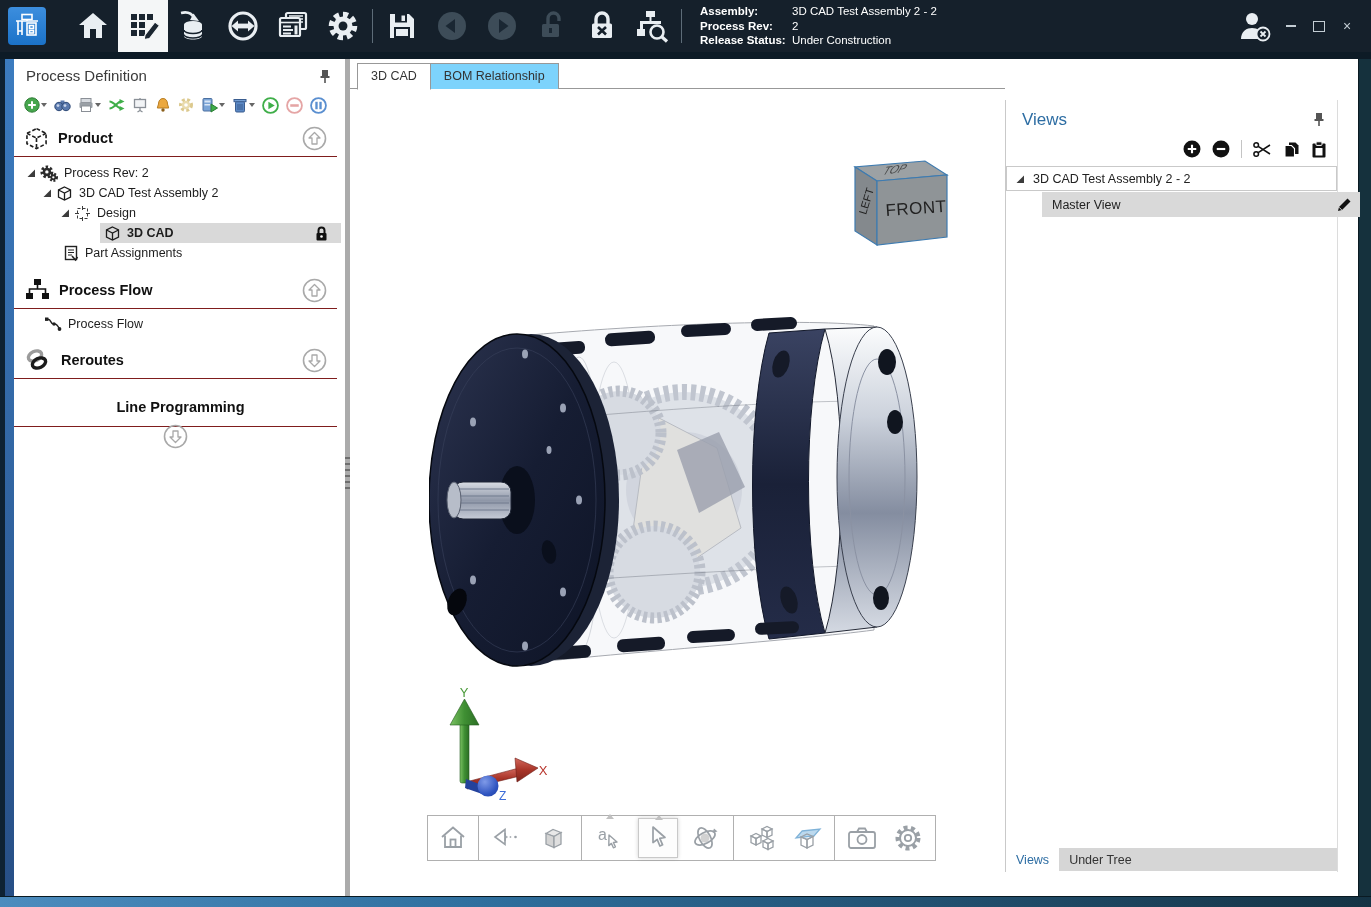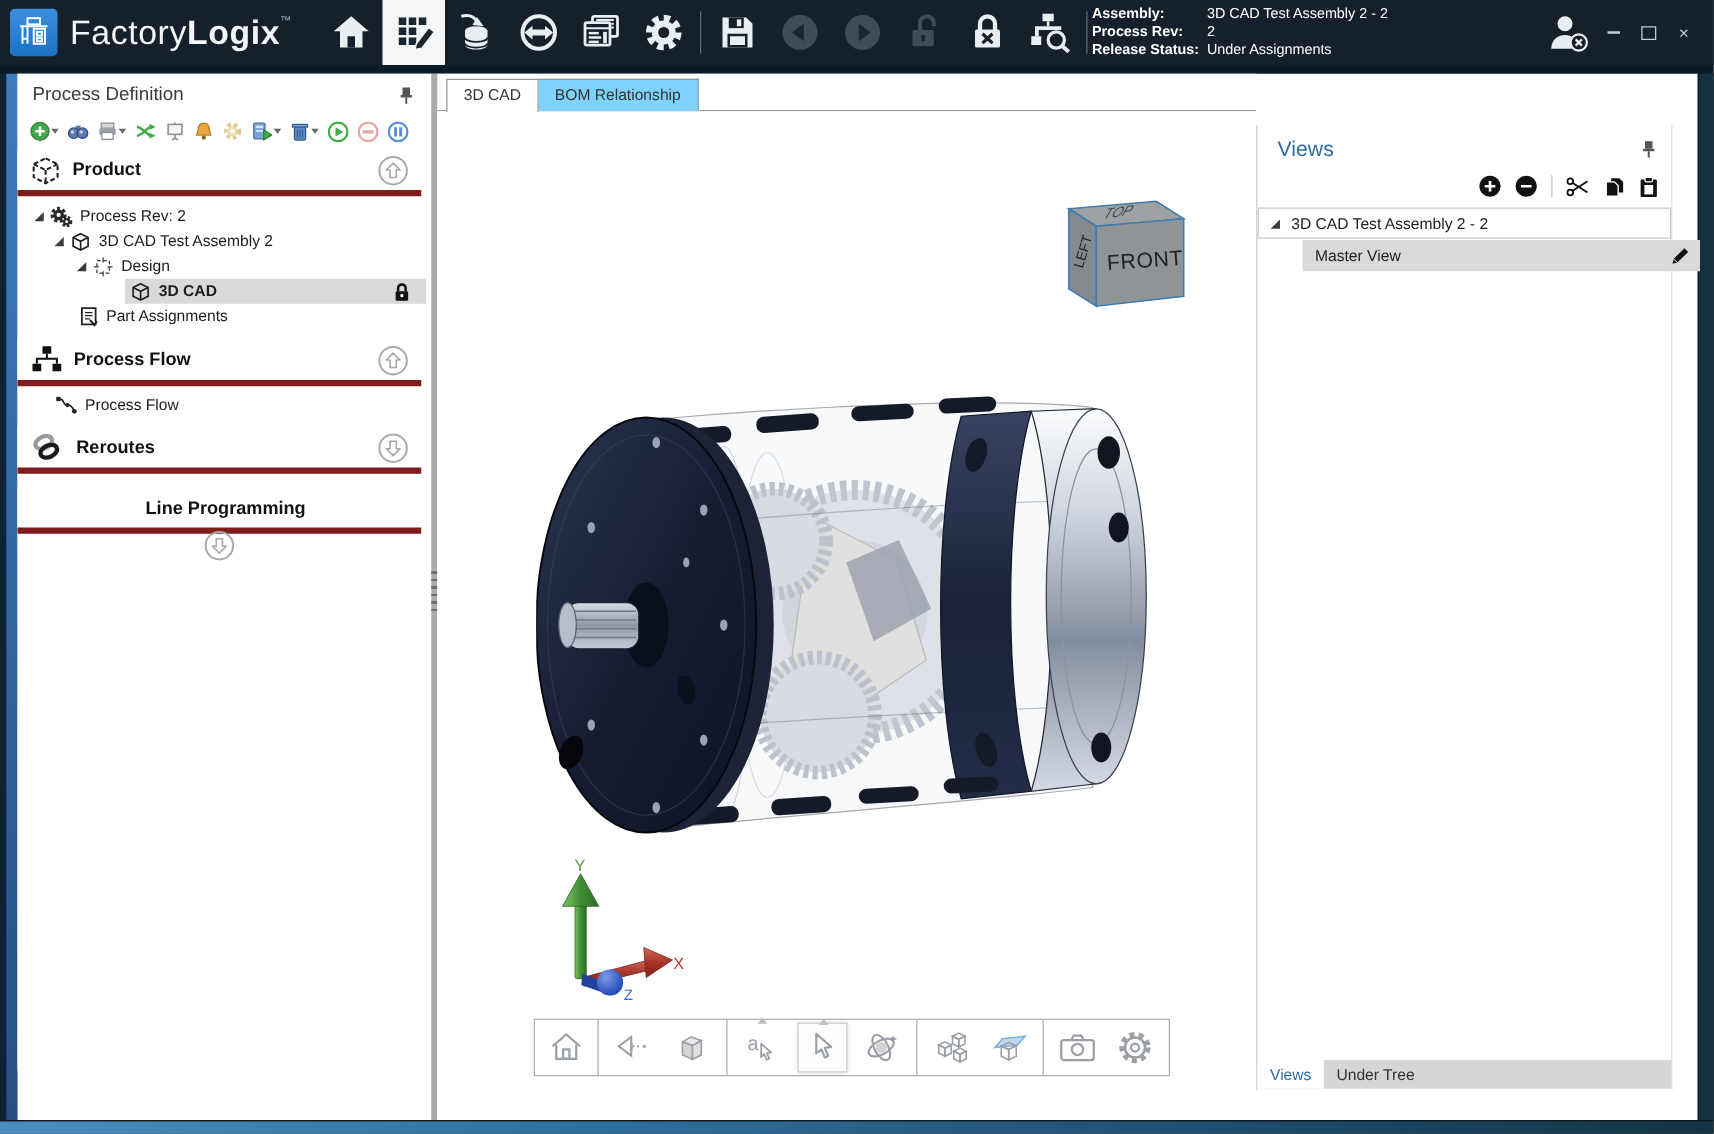--- a/index.html
+++ b/index.html
@@ -22,35 +22,35 @@
   
   .logo-tile{width:38px;height:38px;margin-left:8px;border-radius:4px;
       background:linear-gradient(180deg,#3c8ede,#1b72c8);display:flex;align-items:center;justify-content:center;}
   .brand{margin-left:10px;color:#f2f6f9;font-size:27px;letter-spacing:.5px;white-space:nowrap;}
   .brand .bf{font-weight:400;} .brand .bl{font-weight:700;}
   .brand .tm{font-size:9px;vertical-align:top;color:#9fb0bd;}
   .tb-icons{display:flex;align-items:center;margin-left:22px;height:52px;}
   .tb-btn{width:50px;height:52px;display:flex;align-items:center;justify-content:center;cursor:pointer;}
   .tb-btn.active{background:#f4f6f7;}
   .tb-sep{width:1px;height:34px;background:#5d6c78;margin:0 4px;}
-  .tb-info{color:#fff;font-size:11.5px;line-height:14.5px;}
+  .tb-info{margin-left:14px;color:#fff;font-size:11.5px;line-height:14.5px;}
   .tb-info b{display:inline-block;width:92px;font-weight:700;}
   .tb-right{margin-left:auto;display:flex;align-items:center;margin-right:10px;}
   .win-btn{width:28px;height:24px;display:flex;align-items:center;justify-content:center;color:#c3cdd4;font-size:14px;cursor:pointer;}
   .win-min-glyph{width:10px;height:2px;background:#c3cdd4;}
   .win-max-glyph{width:10px;height:9px;border:1.5px solid #c3cdd4;}
 
   
   .panel-left{left:0;top:0;width:331px;height:798px;background:#fff;}
   .pd-title{left:12px;top:8px;font-size:15px;color:#3a3a3a;}
   .pd-toolbar{left:10px;top:36px;height:20px;display:flex;align-items:center;gap:7px;}
   .dd{width:0;height:0;border-left:3px solid transparent;border-right:3px solid transparent;border-top:4px solid #666;margin-left:1px;}
   .mini{display:flex;align-items:center;cursor:pointer;}
   .sec-head{left:0;width:323px;display:flex;align-items:center;gap:9px;padding-left:10px;
-      border-bottom:5px solid #7f1d1d;box-sizing:border-box;height:37px;cursor:pointer;background:#fff;}
+      border-bottom:1px solid #7f1d1d;box-sizing:border-box;height:37px;cursor:pointer;background:#fff;}
   .sec-label{font-size:14.5px;font-weight:700;color:#111;flex:1;}
   .circ-btn{margin-right:10px;cursor:pointer;}
   .trow{left:0;width:331px;height:20px;display:flex;align-items:center;font-size:12.5px;color:#1d1d1d;cursor:pointer;}
   .trow .exp{margin-right:4px;}
   .trow .ticon{margin-right:6px;}
   .sel-row{background:#d9d9d9;}
   .pin{cursor:pointer;}
 
   
   .splitter{left:331px;top:0;width:5px;height:837px;background:#ababab;cursor:col-resize;}
@@ -99,21 +99,20 @@
       <g fill="none" stroke="#fff" stroke-width="1.6">
         <path d="M2 8 h22 M4 8 v14 M8 8 v14 M4 18 h4"></path>
         <rect x="13" y="10" width="9" height="12"></rect>
         <rect x="15.5" y="12.5" width="4" height="3"></rect>
         <rect x="15.5" y="17.5" width="4" height="2.5"></rect>
         <rect x="8" y="1.5" width="10" height="5"></rect>
         <path d="M13 6.5 v1.5"></path>
       </g>
     </svg>
   </div>
-  <div class="brand"><span class="bf">Factory</span><span class="bl">Logix</span><span class="tm">™</span></div>
 
   <div class="tb-icons">
     <div class="tb-btn">
       <svg width="34" height="30" viewBox="0 0 34 30">
         <path d="M17 2 L3 14 h5 v13 h18 V14 h5 Z" fill="#e9eef2"></path>
         <rect x="14" y="18" width="6" height="9" fill="#15202b"></rect>
       </svg>
     </div>
     <div class="tb-btn active">
       <svg width="34" height="34" viewBox="0 0 34 34">
@@ -212,21 +211,21 @@
         <circle cx="23" cy="23" r="6.5" fill="none" stroke="#e9eef2" stroke-width="2.6"></circle>
         <path d="M28 28 l5 4.5" stroke="#e9eef2" stroke-width="3.2"></path>
       </svg>
     </div>
     <div class="tb-sep"></div>
   </div>
 
   <div class="tb-info">
     <div><b>Assembly:</b><span>3D CAD Test Assembly 2 - 2</span></div>
     <div><b>Process Rev:</b><span>2</span></div>
-    <div><b>Release Status:</b><span>Under Assignments</span></div>
+    <div><b>Release Status:</b><span>Under Construction</span></div>
   </div>
 
   <div class="tb-right">
     <div class="tb-btn" style="width:44px;">
       <svg width="36" height="32" viewBox="0 0 36 32">
         <circle cx="15" cy="9" r="6" fill="#e9eef2"></circle>
         <path d="M4 29 c0-8 6-11 11-11 s11 3 11 11 z" fill="#e9eef2"></path>
         <circle cx="26" cy="24" r="6.5" fill="#15202b" stroke="#e9eef2" stroke-width="1.8"></circle>
         <path d="M23.5 21.5 l5 5 M28.5 21.5 l-5 5" stroke="#e9eef2" stroke-width="1.8"></path>
       </svg>

